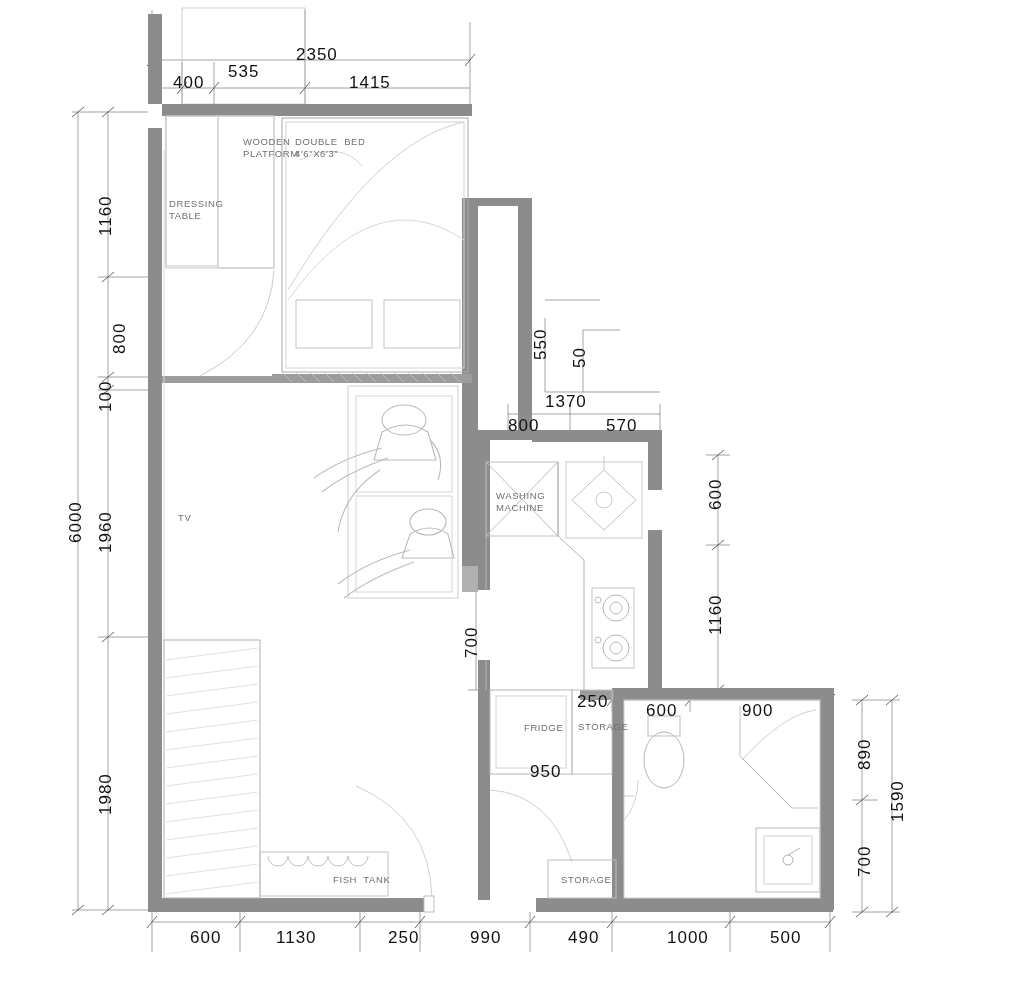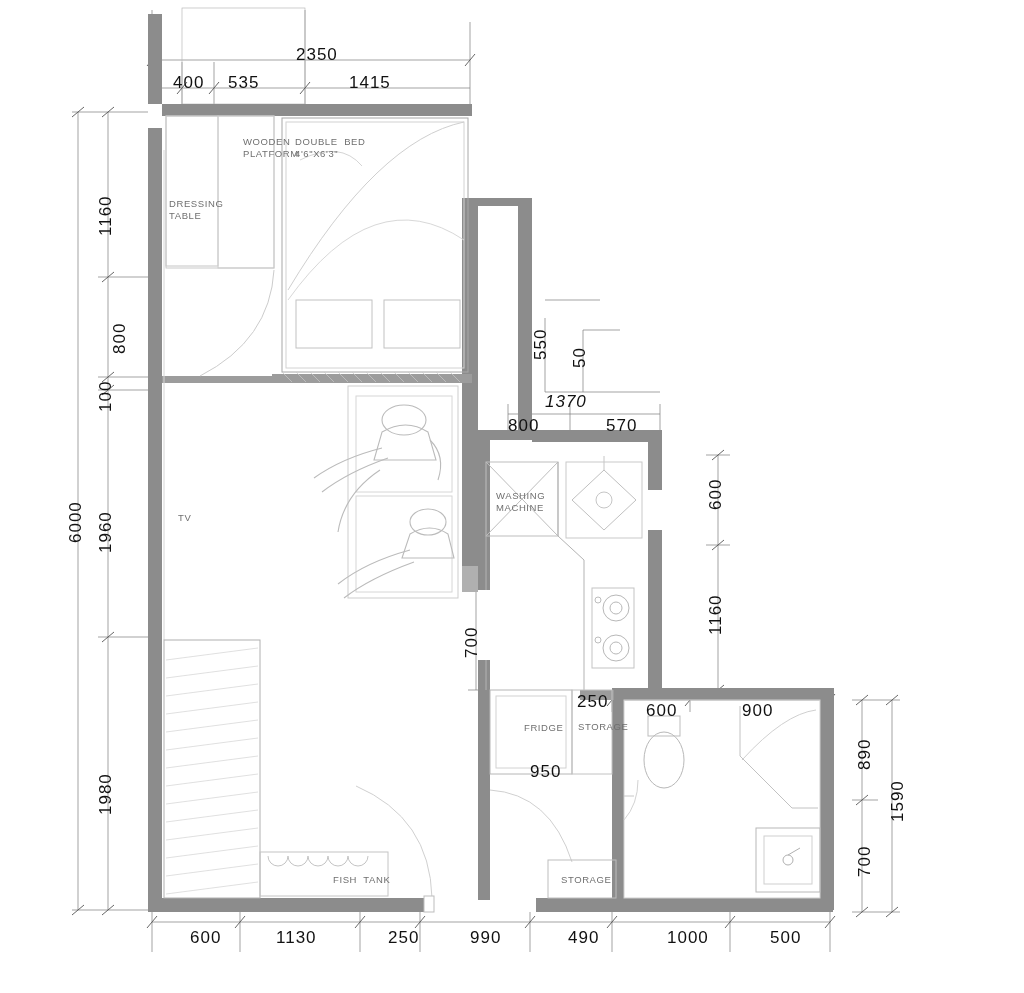--- a/index.html
+++ b/index.html
@@ -297,33 +297,33 @@
 <div class="lbl" style="left:178px;top:512px;">TV</div>
 <div class="lbl" style="left:496px;top:490px;">WASHING
 MACHINE</div>
 <div class="lbl" style="left:515px;top:722px;padding-left:9px;">FRIDGE</div>
 <div class="lbl" style="left:578px;top:721px;">STORAGE</div>
 <div class="lbl" style="left:561px;top:874px;">STORAGE</div>
 <div class="lbl" style="left:313px;top:874px;padding-left:20px;">FISH  TANK</div>
 
 <div class="dim" style="left:296px;top:45px;">2350</div>
 <div class="dim" style="left:173px;top:73px;">400</div>
-<div class="dim" style="left:228px;top:73px;">535</div>
+<div class="dim" style="left:228px;top:62px;">535</div>
 <div class="dim" style="left:349px;top:73px;text-align:right;">1415</div>
 
 <div class="dim vert" style="left:96px;top:236px;">1160</div>
 <div class="dim vert" style="left:110px;top:354px;">800</div>
 <div class="dim vert" style="left:96px;top:412px;">100</div>
 <div class="dim vert" style="left:96px;top:553px;">1960</div>
 <div class="dim vert" style="left:96px;top:815px;">1980</div>
 <div class="dim vert" style="left:66px;top:543px;">6000</div>
 
 <div class="dim vert" style="left:531px;top:360px;">550</div>
 <div class="dim vert" style="left:570px;top:368px;">50</div>
-<div class="dim" style="left:545px;top:392px;font-style:italic;">1370</div>
+<div class="dim" style="left:545px;top:392px;">1370</div>
 <div class="dim" style="left:508px;top:416px;">800</div>
 <div class="dim" style="left:606px;top:416px;">570</div>
 <div class="dim vert" style="left:462px;top:658px;">700</div>
 <div class="dim vert" style="left:706px;top:510px;">600</div>
 <div class="dim vert" style="left:706px;top:635px;">1160</div>
 <div class="dim" style="left:577px;top:692px;">250</div>
 <div class="dim" style="left:530px;top:762px;">950</div>
 <div class="dim" style="left:646px;top:701px;">600</div>
 <div class="dim" style="left:742px;top:701px;">900</div>
 

